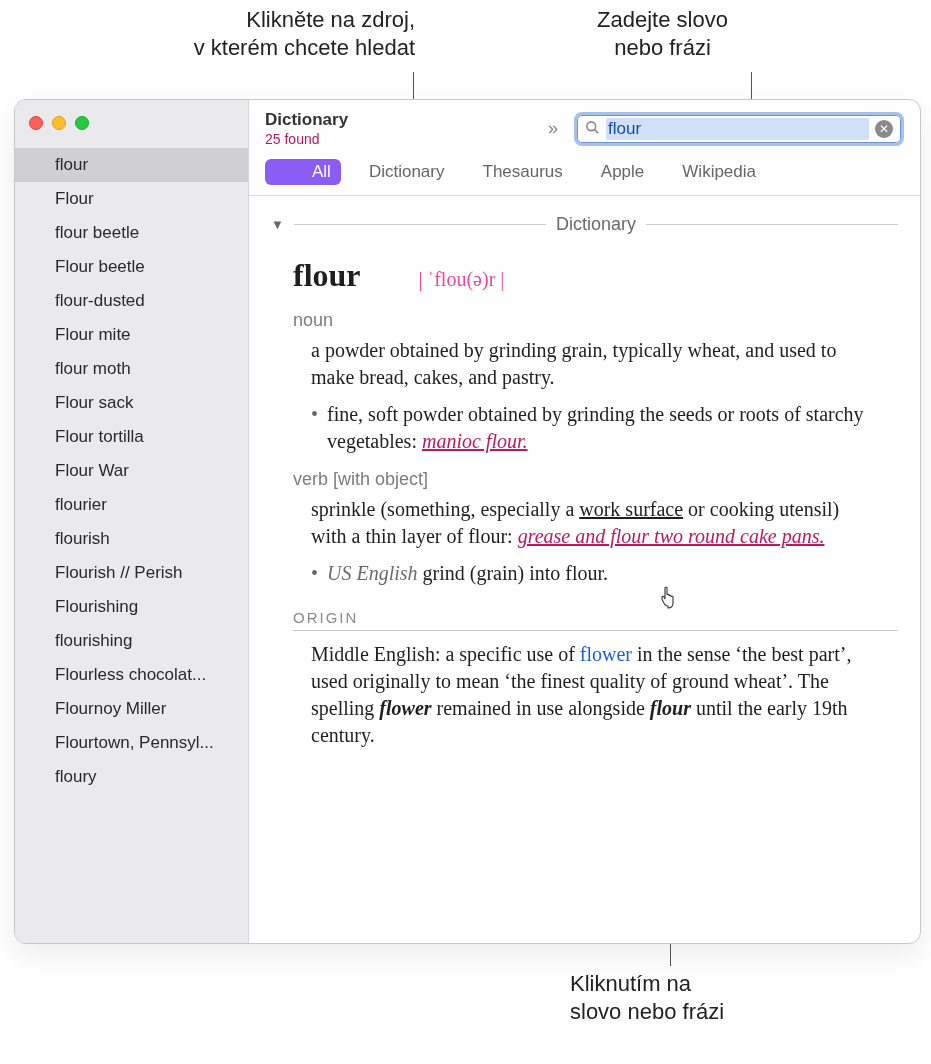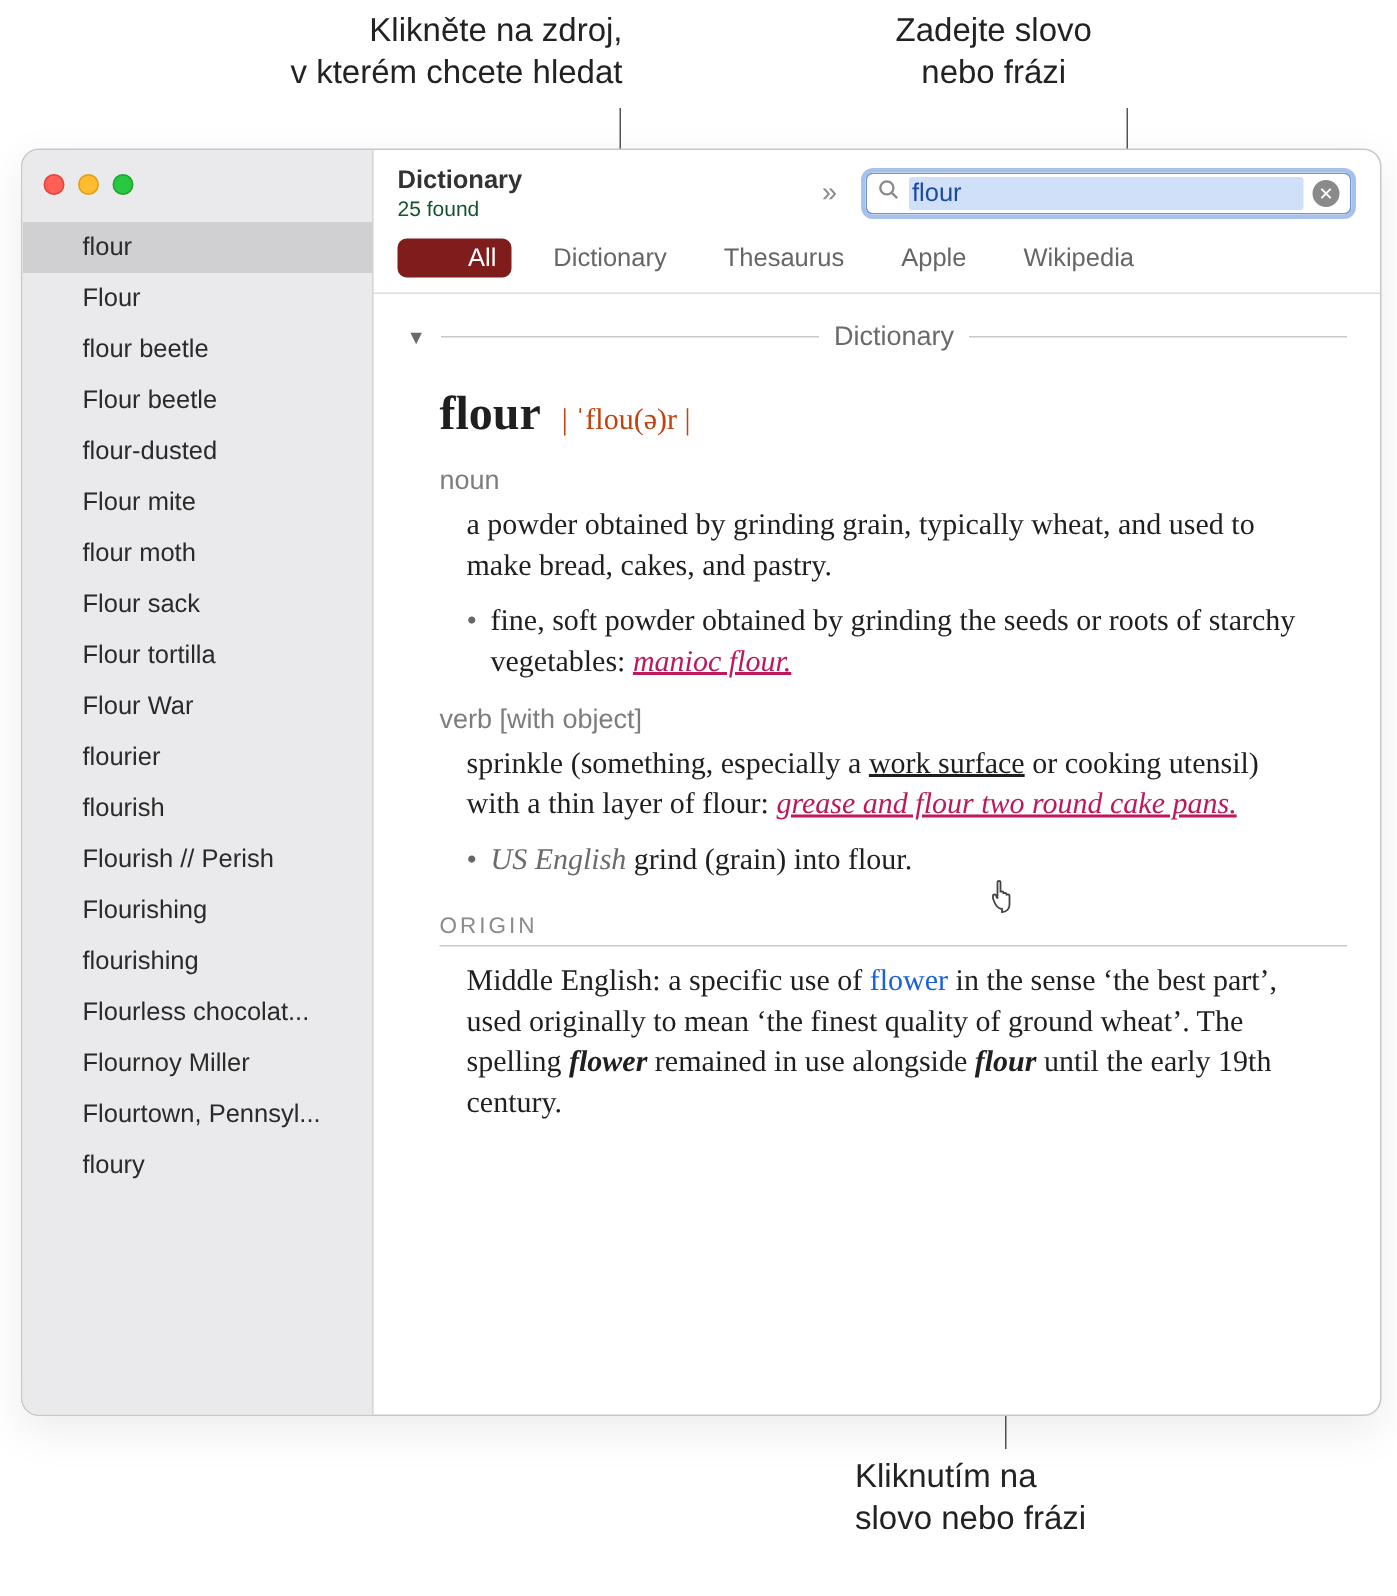--- a/index.html
+++ b/index.html
@@ -74,21 +74,21 @@
     flex-direction: column;
   }
   .header {
     display: flex;
     align-items: center;
     padding: 10px 16px 4px 16px;
     gap: 12px;
   }
   .header-title { flex: 0 0 auto; }
   .header-title .t1 { font-size: 17px; font-weight: 600; color: #333;}
-  .header-title .t2 { font-size: 14px; color: #14532d; margin-top:1px;}
+  .header-title .t2 { font-size: 14px; color: #be185d; margin-top:1px;}
   .header-spacer { flex: 1; }
   .chev {
     font-size: 18px; color: #8a8a8a; padding: 0 4px;
   }
   .searchbox {
     flex: 0 0 330px;
     display: flex;
     align-items: center;
     height: 34px;
     border: 3px solid #a7c1ea;
@@ -123,21 +123,21 @@
     border-bottom: 1px solid #dcdcdc;
     font-size: 17px;
   }
   .tab {
     color: #666;
     padding: 3px 10px;
     border-radius: 6px;
     cursor: default;
   }
   .tab.active {
-    background: #7f1d1d;
+    background: #8b5cf6;
     color: #fff;
     padding-left: 47px;
   }
   .content {
     flex: 1;
     overflow: auto;
     padding: 12px 22px 20px 22px;
     font-family: Georgia, "Times New Roman", serif;
     color: #1f1f1f;
   }
@@ -155,21 +155,21 @@
     color: #6a6a6a;
   }
   .section-hr .line { flex:1; height:1px; background:#c9c9c9; }
   .entry-head {
     display: flex;
     align-items: baseline;
     gap: 14px;
     margin: 22px 0 16px 22px;
   }
   .entry-head .word { font-size: 32px; font-weight: 700; }
-  .entry-head .pron { font-size: 20px; color: #c2410c; }
+  .entry-head .pron { font-size: 20px; color: #ec4899; margin-left: 44px; }
   .pos {
     font-family: -apple-system, Helvetica, Arial, sans-serif;
     color: #7d7d7d;
     font-size: 18px;
     margin: 14px 0 6px 22px;
   }
   .pos .posnote { }
   .def {
     font-size: 20px;
     line-height: 1.35;

